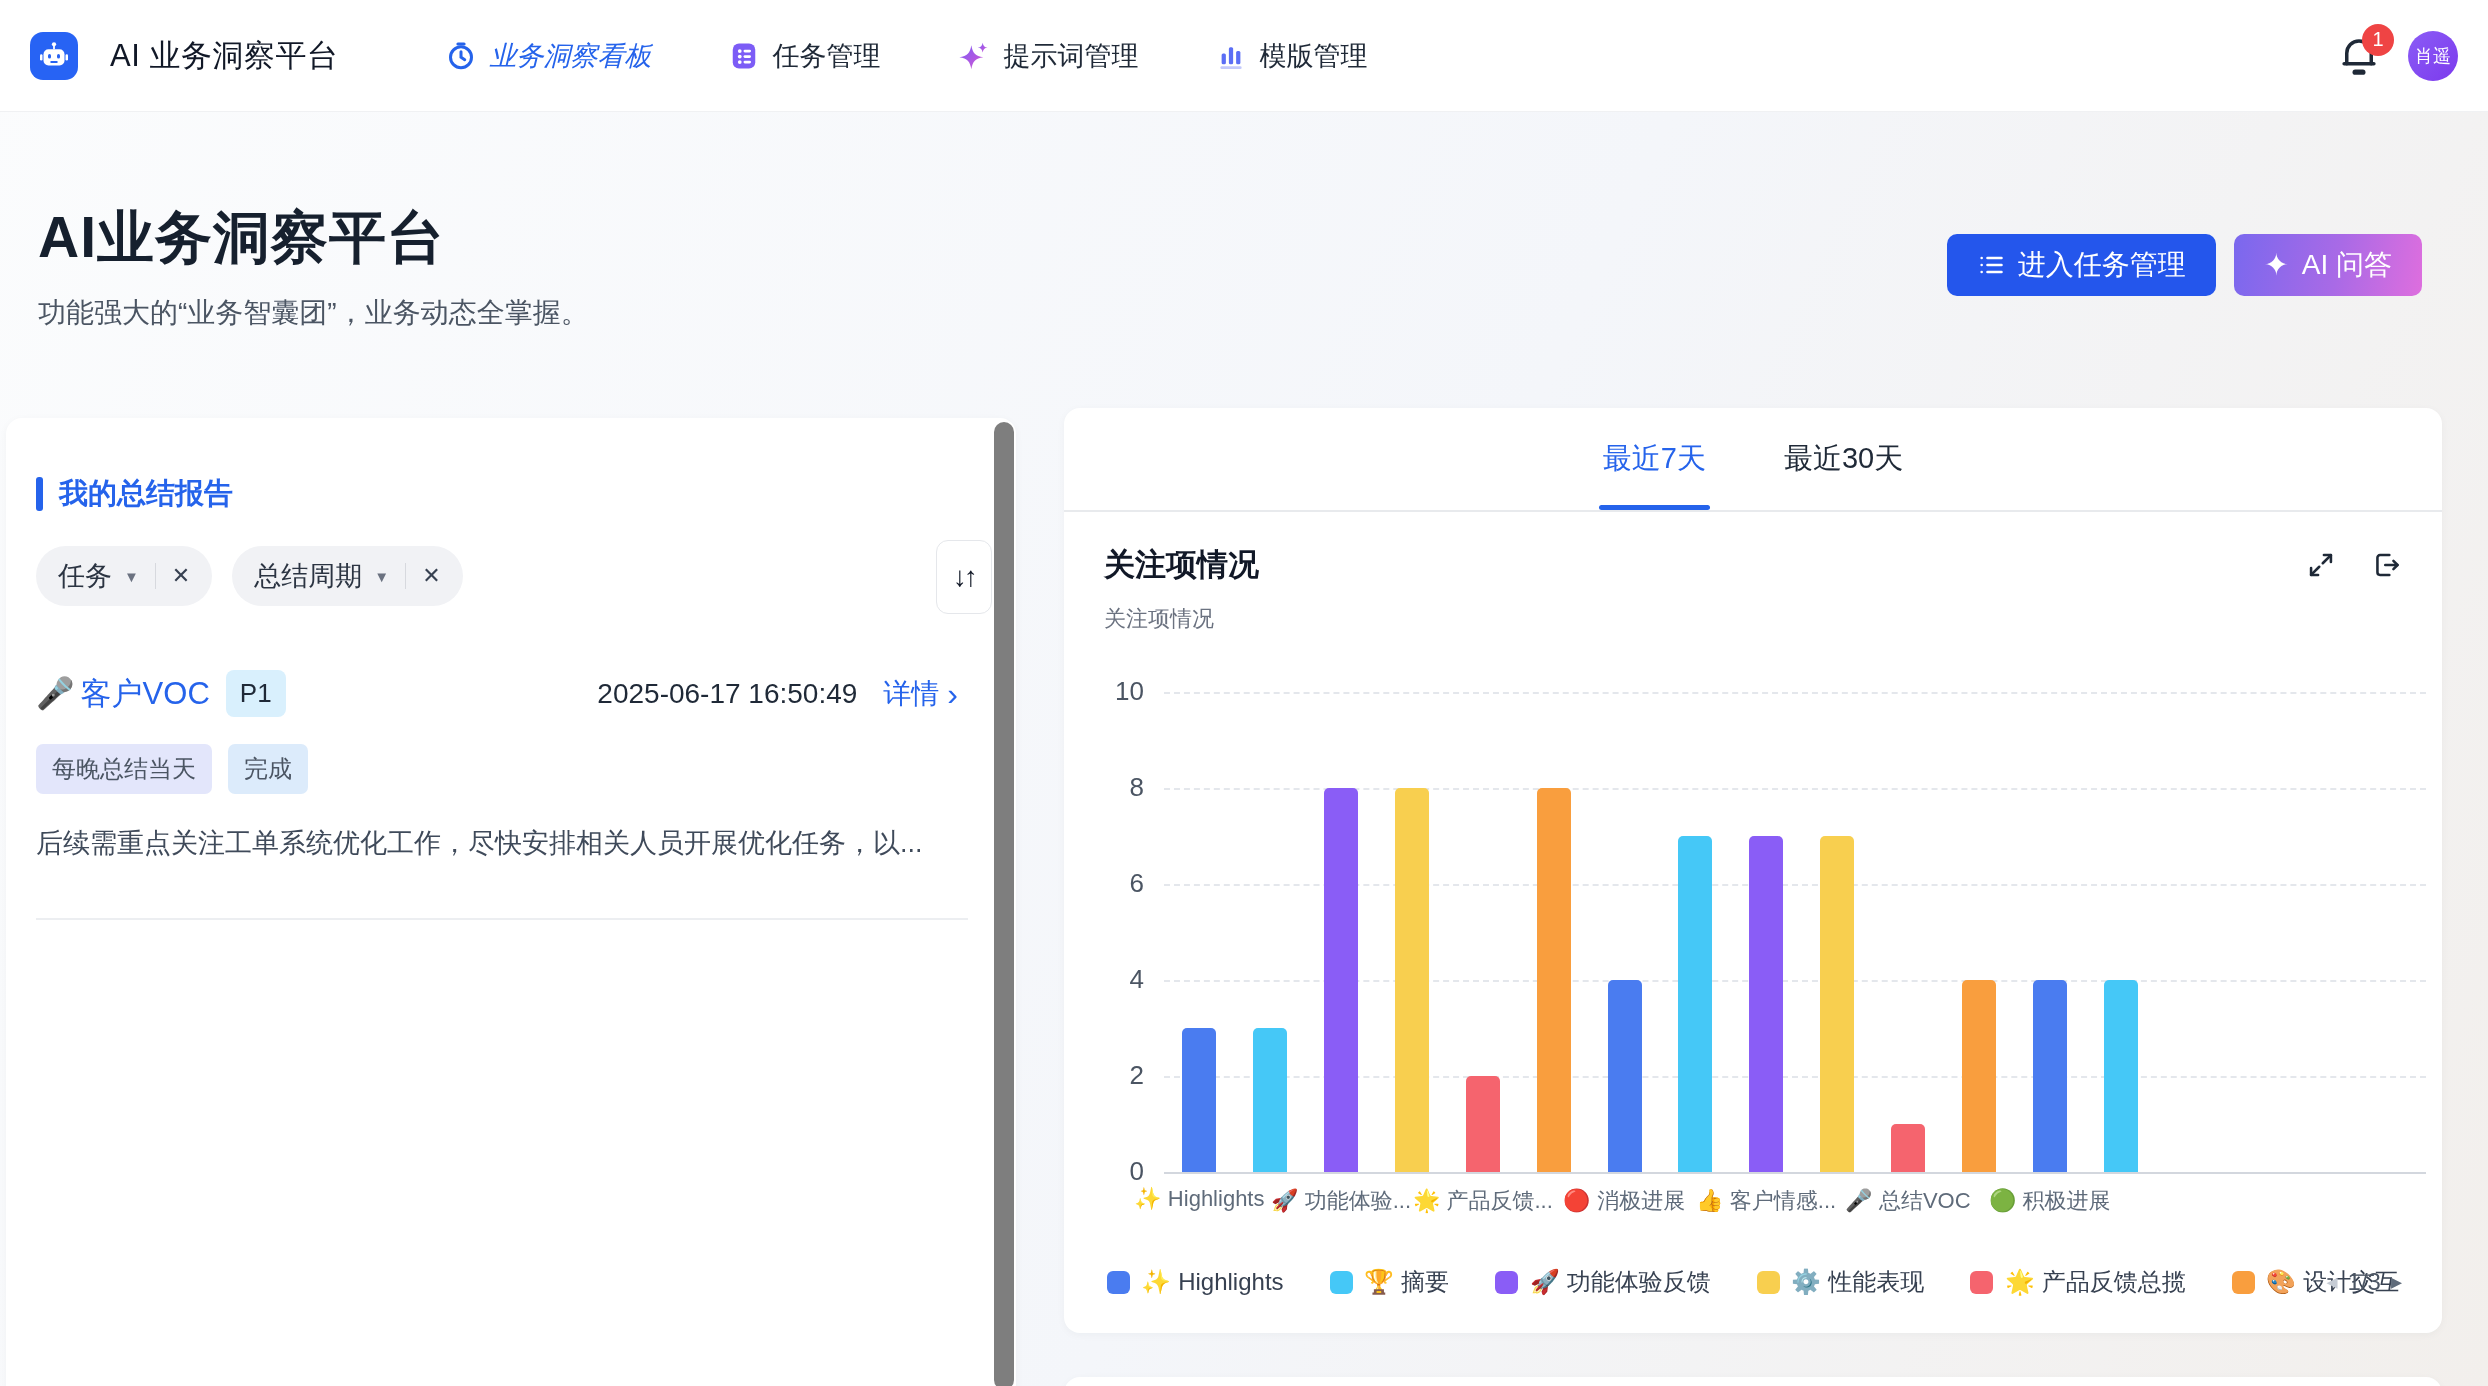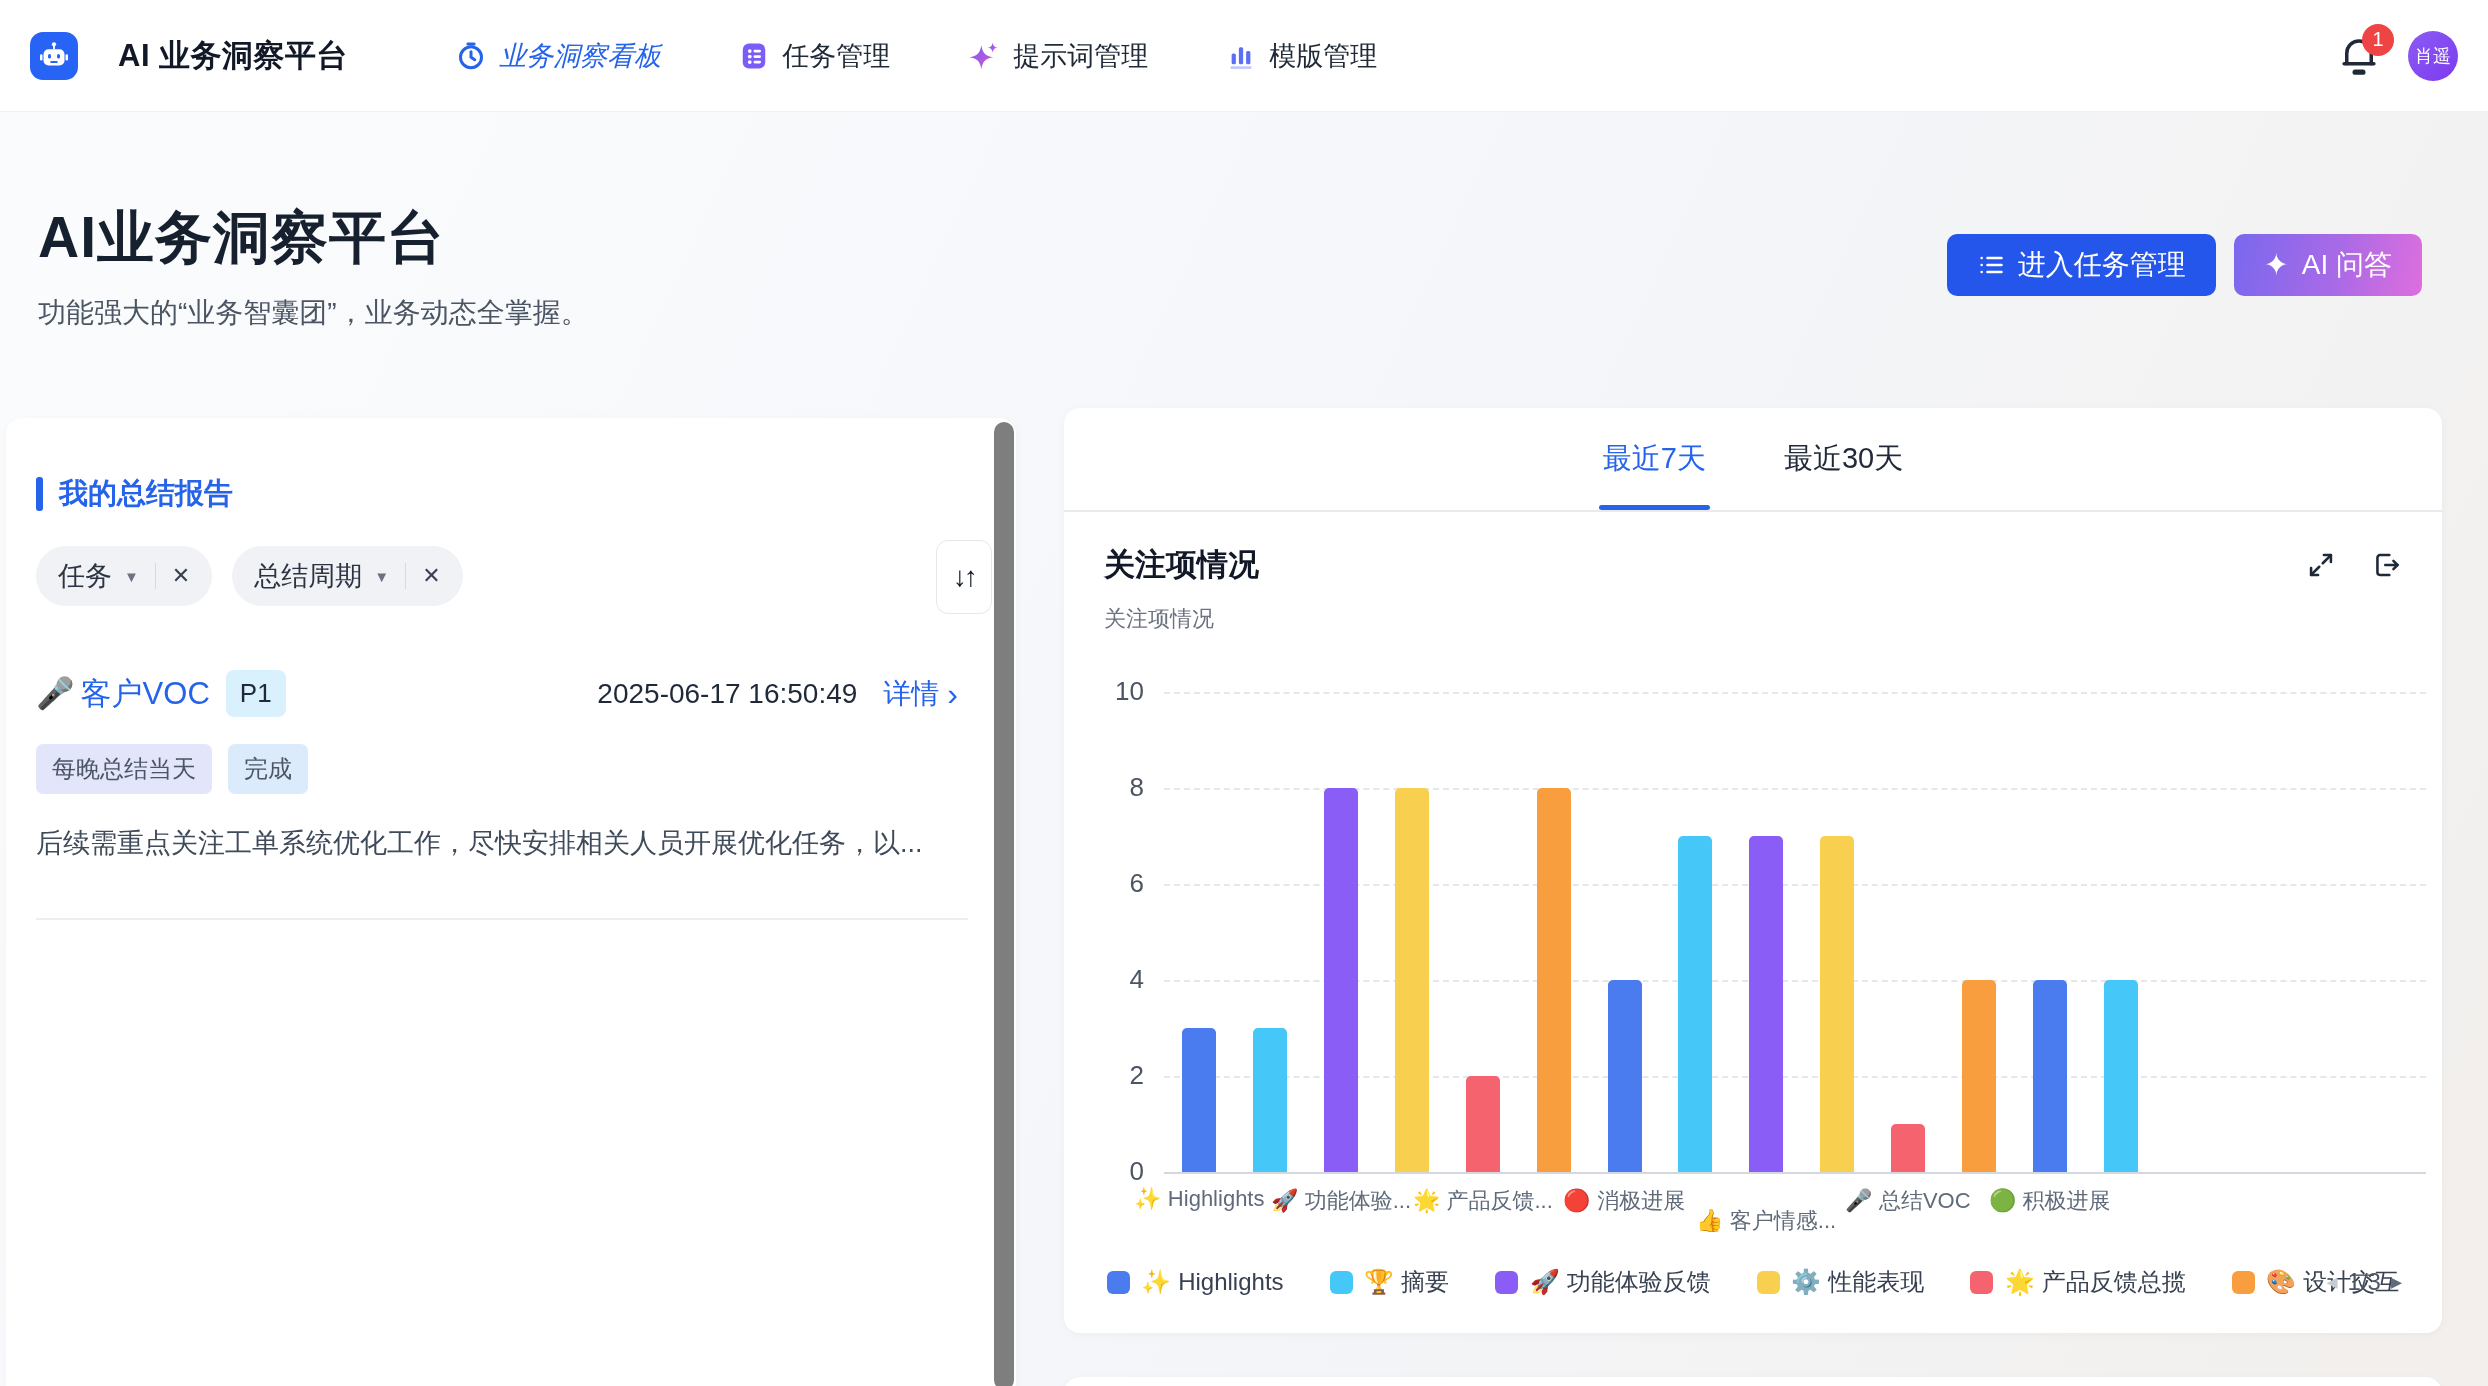--- a/index.html
+++ b/index.html
@@ -15,21 +15,21 @@
   
   .header {
     position: absolute; left: 0; top: 0; width: 2488px; height: 112px;
     background: #ffffff; display: flex; align-items: center; padding: 0 30px;
     border-bottom: 1px solid #f0f1f3; z-index: 5;
   }
   .logo-box {
     width: 48px; height: 48px; border-radius: 13px; background: #2763f4;
     display: flex; align-items: center; justify-content: center; flex: 0 0 auto;
   }
-  .brand { font-size: 31px; font-weight: 700; color: #111827; margin-left: 40px; letter-spacing: 0.5px; text-align: center; }
+  .brand { font-size: 31px; font-weight: 400; color: #111827; margin-left: 32px; letter-spacing: 0.5px; text-align: center; }
   .nav { display: flex; align-items: center; margin-left: 108px; gap: 78px; }
   .nav-item { display: flex; align-items: center; gap: 13px; font-size: 27px; font-weight: 500; color: #1f2937; cursor: pointer; }
   .nav-item.active { color: #2563eb; font-style: italic; }
   .header-right { margin-left: auto; display: flex; align-items: center; gap: 26px; }
   .bell-wrap { position: relative; width: 44px; height: 48px; }
   .badge {
     position: absolute; top: -8px; right: -12px; min-width: 32px; height: 32px;
     background: #ef4444; color: #fff; border-radius: 999px; font-size: 20px;
     display: flex; align-items: center; justify-content: center; padding: 0 6px;
   }
@@ -377,21 +377,21 @@
         </div>
         <div class="bar-slot">
           <div class="bar" style="height: 192px; background: rgb(69, 200, 247);"></div>
         </div>
       </div>
     <div class="xlabels" id="xlabels">
         <span class="xlabel" style="left: 3.57143%;">✨ Highlights</span>
         <span class="xlabel" style="left: 17.8571%;">🚀 功能体验...</span>
         <span class="xlabel" style="left: 32.1429%;">🌟 产品反馈...</span>
         <span class="xlabel" style="left: 46.4286%;">🔴 消极进展</span>
-        <span class="xlabel" style="left: 60.7143%; margin-top: 20px;">👍 客户情感...</span>
+        <span class="xlabel" style="left: 60.7143%;">👍 客户情感...</span>
         <span class="xlabel" style="left: 75%;">🎤 总结VOC</span>
         <span class="xlabel" style="left: 89.2857%;">🟢 积极进展</span>
       </div>
   </div>
 
   <div class="legend-row" id="legend-items">
       <div class="legend-item">
         <span class="legend-swatch" style="background: rgb(74, 124, 240);"></span>
         <span class="legend-label">✨ Highlights</span>
       </div>

